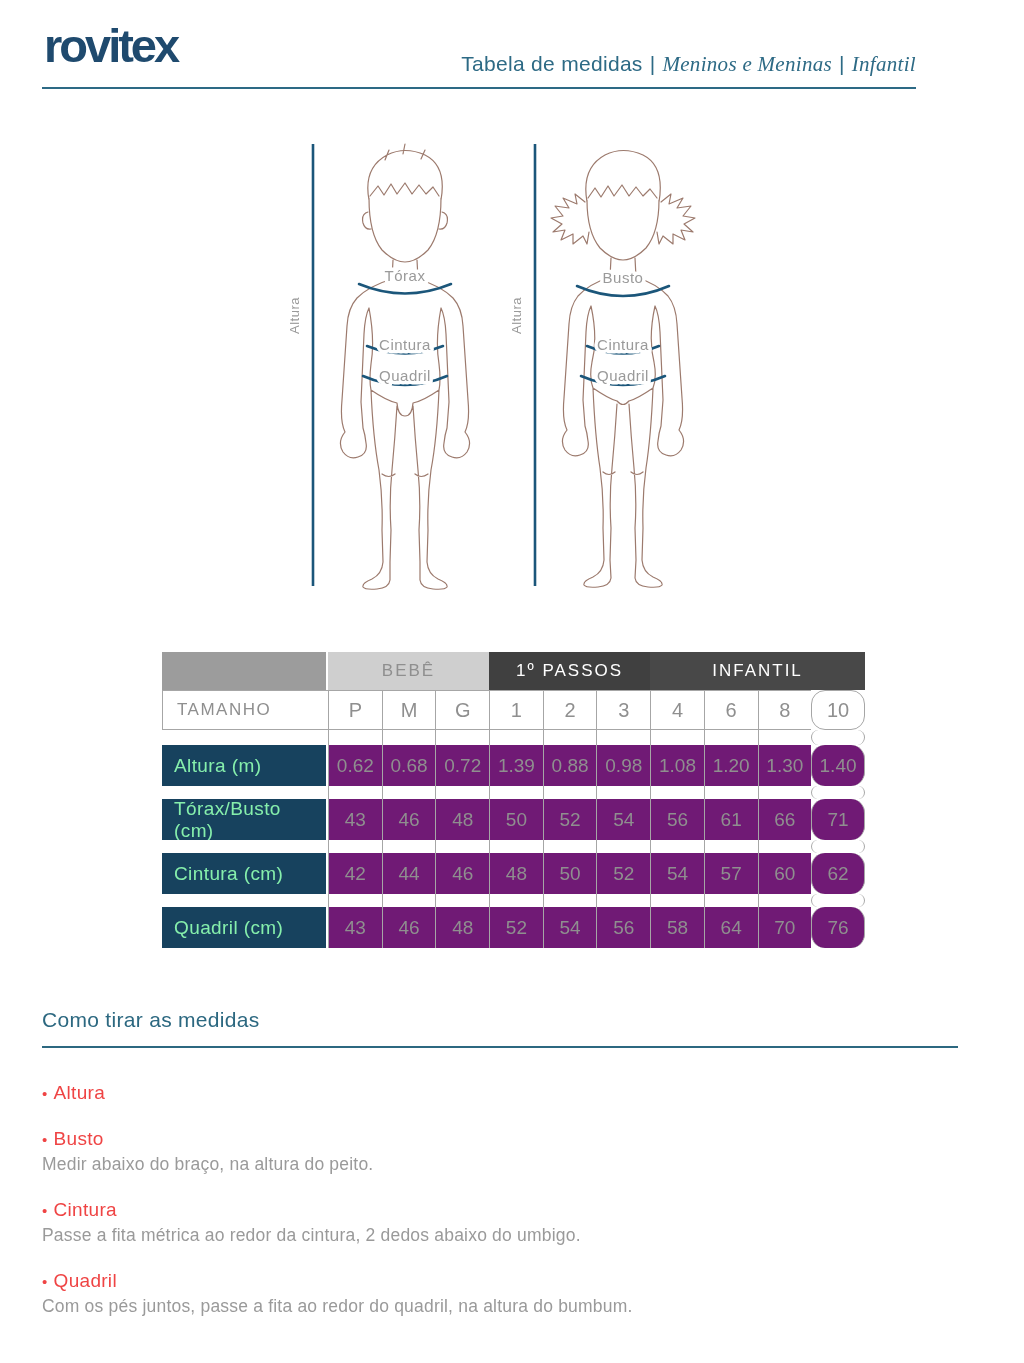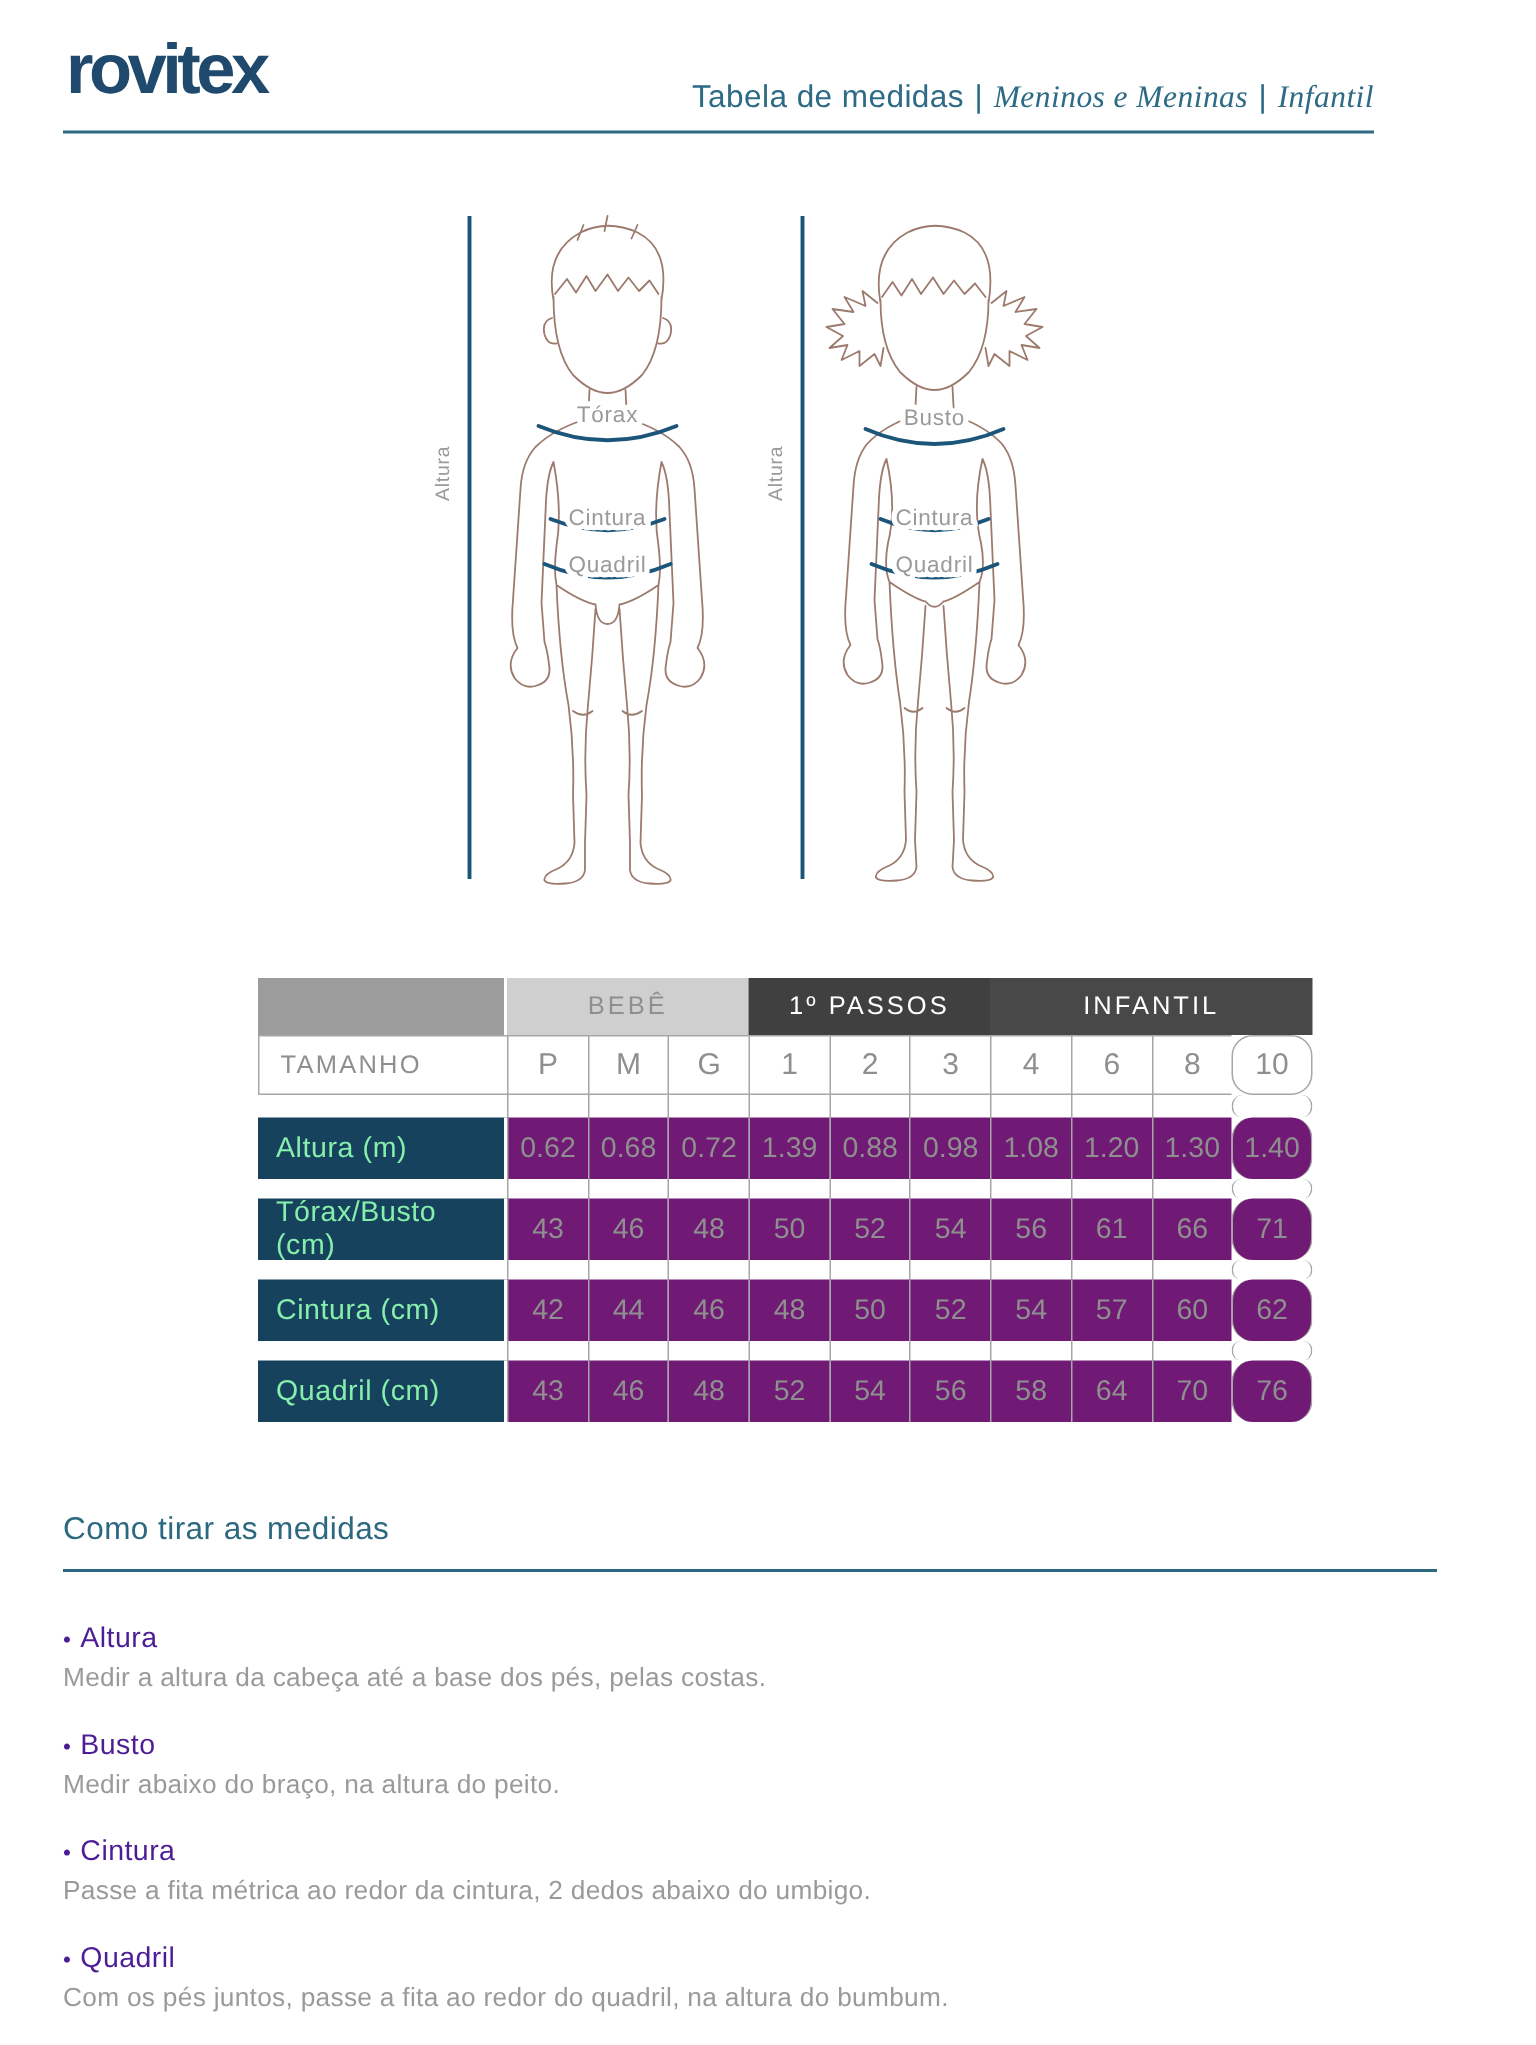--- a/index.html
+++ b/index.html
@@ -32,21 +32,21 @@
     font-family:"Liberation Sans",sans-serif;font-size:15px;fill:#9a9a9a;
     text-anchor:middle;paint-order:stroke;stroke:#fff;stroke-width:7px;stroke-linejoin:round;
     letter-spacing:0.5px;
   }
   .alt-label{
     font-family:"Liberation Sans",sans-serif;font-size:13px;fill:#9a9a9a;
     letter-spacing:0.5px;
   }
   
   .size-table{
-    position:absolute;left:172px;top:652px;
+    position:absolute;left:162px;top:652px;
     display:grid;
     grid-template-columns:166px repeat(10,53.7px);
     grid-template-rows:38px 40px 15px 41px 13px 41px 13px 41px 13px 41px;
   }
   .cell{display:flex;align-items:center;justify-content:center;box-sizing:border-box;}
   .corner{background:#9c9c9c;border-right:2px solid #fff;}
   .grp{color:#fff;font-size:17px;letter-spacing:2px;}
   .grp-bebe{grid-column:span 3;background:#cfcfcf;color:#8f8f8f;}
   .grp-passos{grid-column:span 3;background:#404040;}
   .grp-infantil{grid-column:span 4;background:#484848;}
@@ -63,21 +63,21 @@
   .last{border-right:1px solid #a6a6a6;border-radius:14px;}
   .r-label{
     background:#17425e;color:#86efac;font-size:19px;letter-spacing:0.4px;
     justify-content:flex-start;padding-left:12px;border-right:2px solid #fff;
   }
   .v{background:#701a75;color:#8f8f8f;font-size:19px;border-left:1px solid #a6a6a6;}
   
   .instructions{position:absolute;left:42px;top:1008px;width:940px;}
   .instr-title{font-size:21px;color:#2c6880;letter-spacing:0.3px;margin:0 0 14px 0;font-weight:normal;}
   .instr-rule{height:2px;background:#2c6880;}
-  .mi{font-size:19px;color:#4c1d95;margin-top:24px;letter-spacing:0.3px;}
+  .mi{font-size:19px;color:#ef4444;margin-top:24px;letter-spacing:0.3px;}
   .mi.first{margin-top:34px;}
   .mi .bullet{font-size:15px;margin-right:6px;}
   .md{font-size:17.5px;color:#9a9a9a;margin-top:4px;letter-spacing:0.2px;}
 </style>
 </head>
 <body>
 
 <div class="page">
 
   <div class="logo">rovitex</div>
@@ -273,21 +273,20 @@
     <div class="cell v">64</div>
     <div class="cell v">70</div>
     <div class="cell v last">76</div>
   </div>
 
   <div class="instructions">
     <h2 class="instr-title">Como tirar as medidas</h2>
     <div class="instr-rule"></div>
 
     <div class="mi first"><span class="bullet">•</span><span>Altura</span></div>
-    <div class="md">Medir a altura da cabeça até a base dos pés, pelas costas.</div>
 
     <div class="mi"><span class="bullet">•</span><span>Busto</span></div>
     <div class="md">Medir abaixo do braço, na altura do peito.</div>
 
     <div class="mi"><span class="bullet">•</span><span>Cintura</span></div>
     <div class="md">Passe a fita métrica ao redor da cintura, 2 dedos abaixo do umbigo.</div>
 
     <div class="mi"><span class="bullet">•</span><span>Quadril</span></div>
     <div class="md">Com os pés juntos, passe a fita ao redor do quadril, na altura do bumbum.</div>
   </div>

